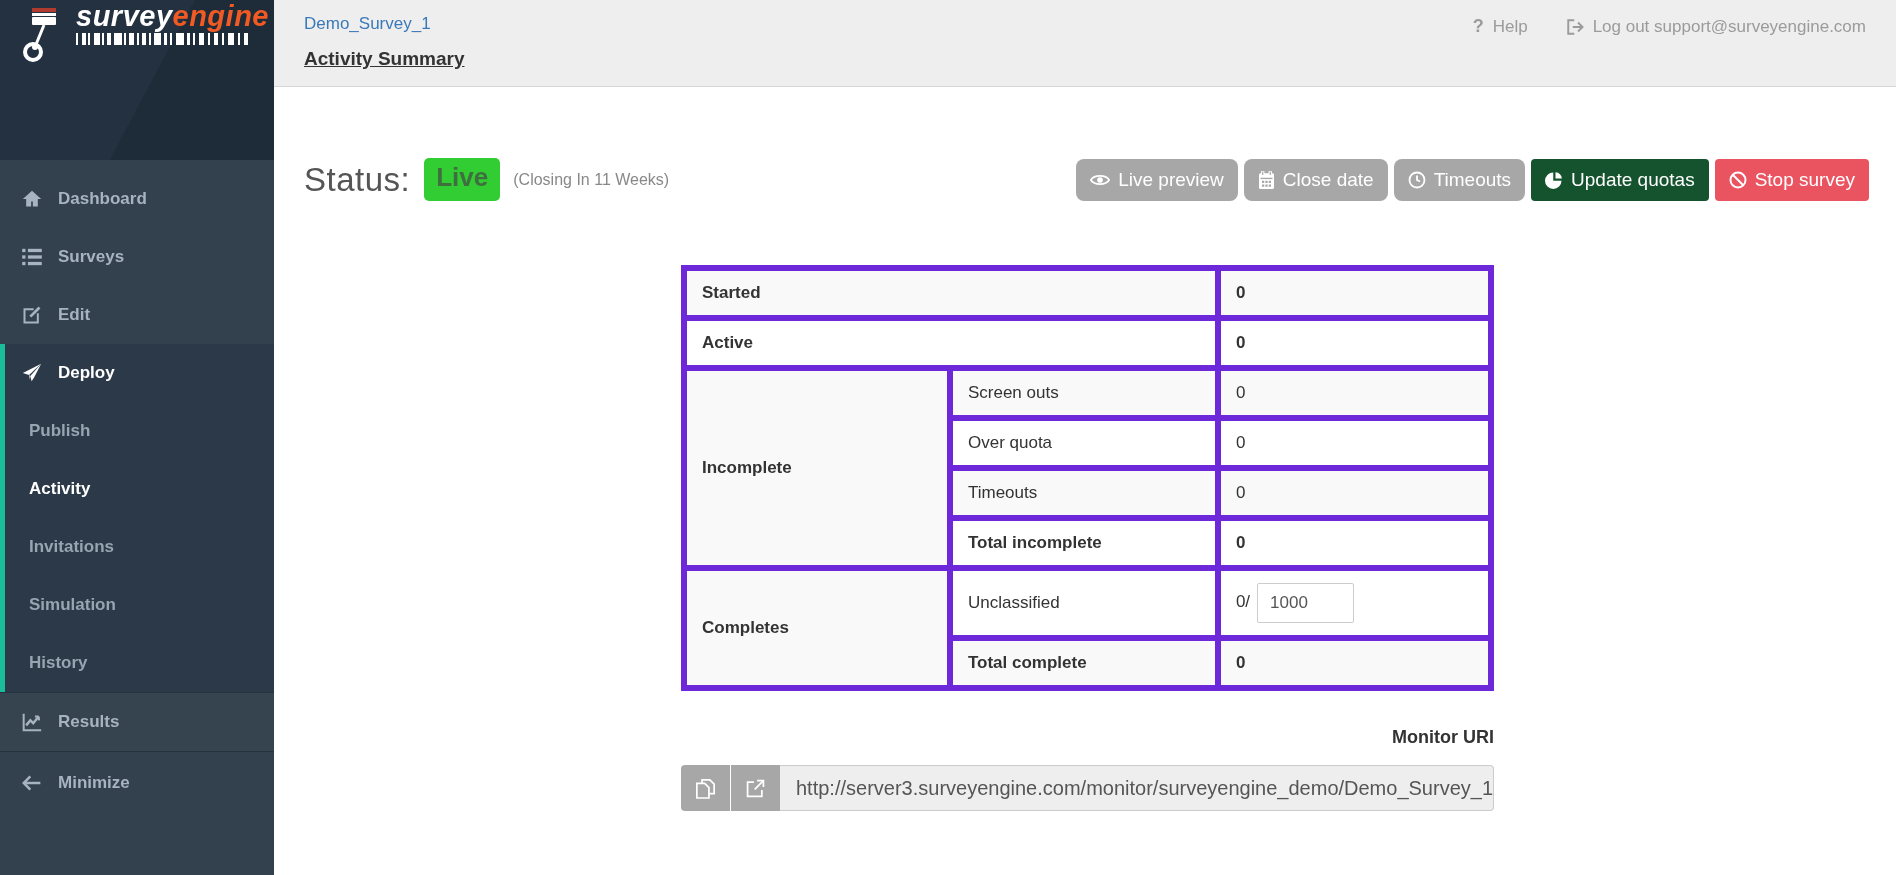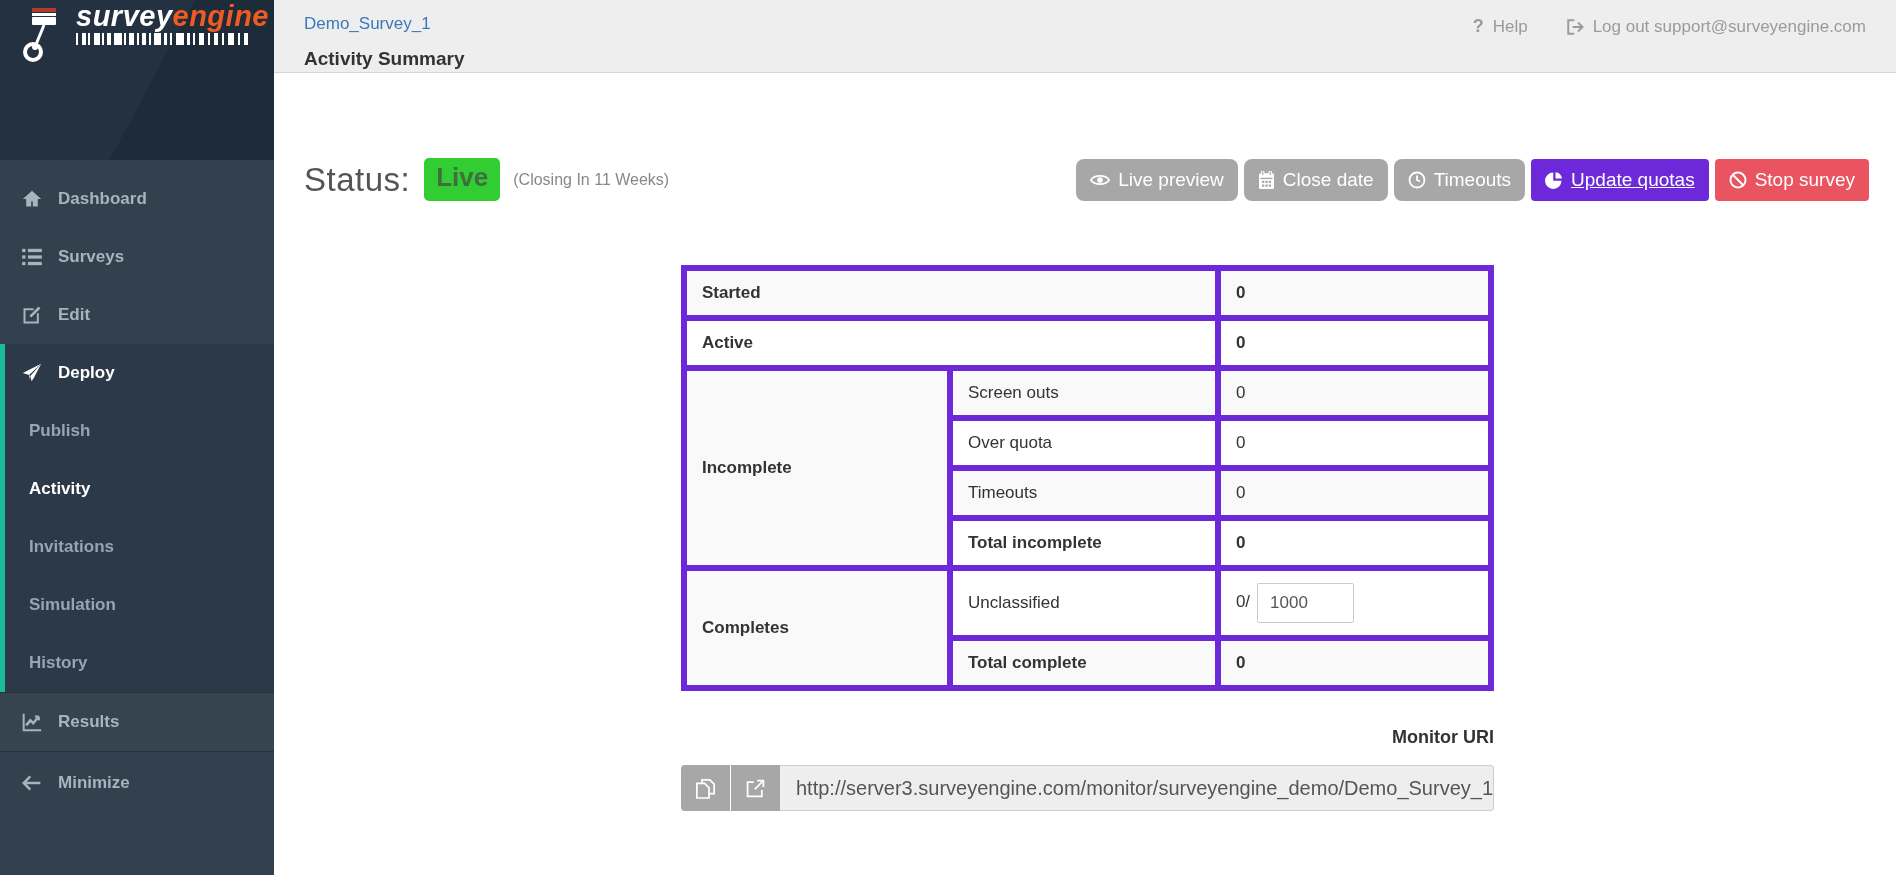--- a/index.html
+++ b/index.html
@@ -30,44 +30,44 @@
   .deploy-section .nav-item { padding-left:15px; }
   .deploy-section .sub-item { padding:18px 20px 18px 24px; font-weight:600; color:#97a4b1; }
   .deploy-section .sub-item.active { color:#fff; font-weight:700; }
 
   .results-item { border-top:1px solid #26323e; border-bottom:1px solid #26323e;
     background:#36444f; }
   .minimize-item { margin-top:2px; }
   .minimize-item .nicon { font-size:20px; font-weight:700; }
 
   
-  .topbar { position:fixed; left:274px; right:0; top:0; height:73px;
+  .topbar { position:fixed; left:274px; right:0; top:0; height:87px;
     background:#eeeeee; border-bottom:1px solid #d6d6d6; z-index:5; }
   .breadcrumb { position:absolute; left:30px; top:14px; font-size:17px;
     color:#3a79b8; cursor:pointer; }
   .page-title { position:absolute; left:30px; top:48px; font-size:19px;
-    font-weight:700; color:#333; }
+    font-weight:700; color:#333;text-decoration:underline; }
   .topbar-right { position:absolute; right:30px; top:16px; display:flex;
     gap:38px; color:#9b9b9b; font-size:17px; }
   .topbar-link { display:flex; align-items:center; gap:9px; cursor:pointer; }
   .q-glyph { font-weight:700; font-size:18px; }
 
   
   .main { margin-left:274px; padding-top:112px; }
   .status-row { display:flex; align-items:center; margin:46px 27px 0 30px; }
   .status-label { font-size:33px; font-weight:300; color:#555; letter-spacing:0.5px; }
   .status-badge { margin-left:14px; background:#32cd32; color:#3f6e3f;
     font-size:26px; font-weight:700; padding:4px 12px 8px; border-radius:5px; }
   .status-note { margin-left:13px; font-size:16px; color:#888; }
 
   .toolbar { margin-left:auto; display:flex; gap:6px; }
   .btn { display:flex; align-items:center; gap:8px; border:none; cursor:pointer;
     color:#fff; font-size:19px; font-family:inherit; padding:10px 14px; border-radius:4px; }
   .btn-gray  { background:#a7a7a7;border-radius:8px; }
-  .btn-green { background:#6d28d9;text-decoration:underline; }
+  .btn-green { background:#14532d; }
   .btn-red   { background:#ea5360; }
 
   
   table.activity { border-collapse:collapse; margin:64px 0 0 407px; width:813px;
     font-size:17px; color:#333; }
   .activity td { border:6px solid #6d28d9; padding:12px 15px; background:#fff; }
   .activity td.shade { background:#f9f9f9; }
   .activity td.group { font-weight:700; background:#f9f9f9; width:268px; vertical-align:middle; }
   .activity td.subl { width:270px; }
   .activity td.val  { width:275px; }

